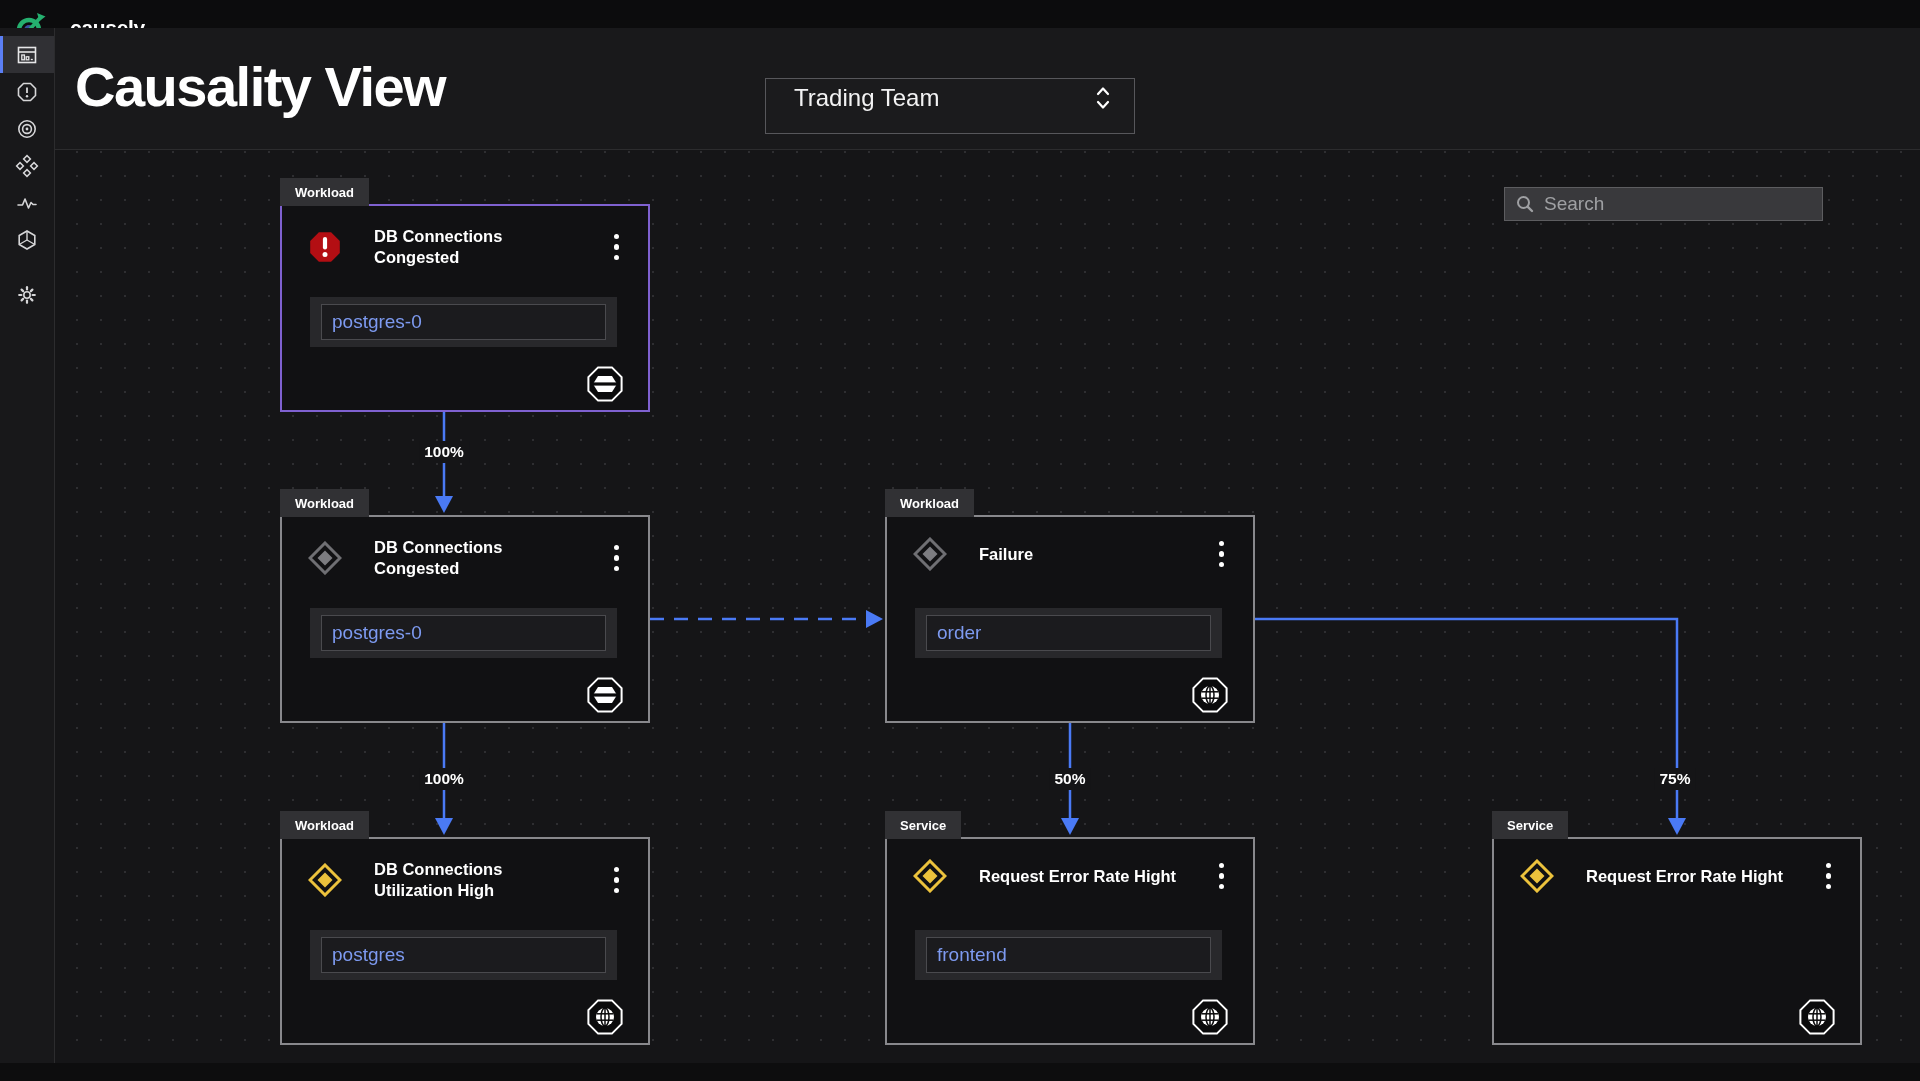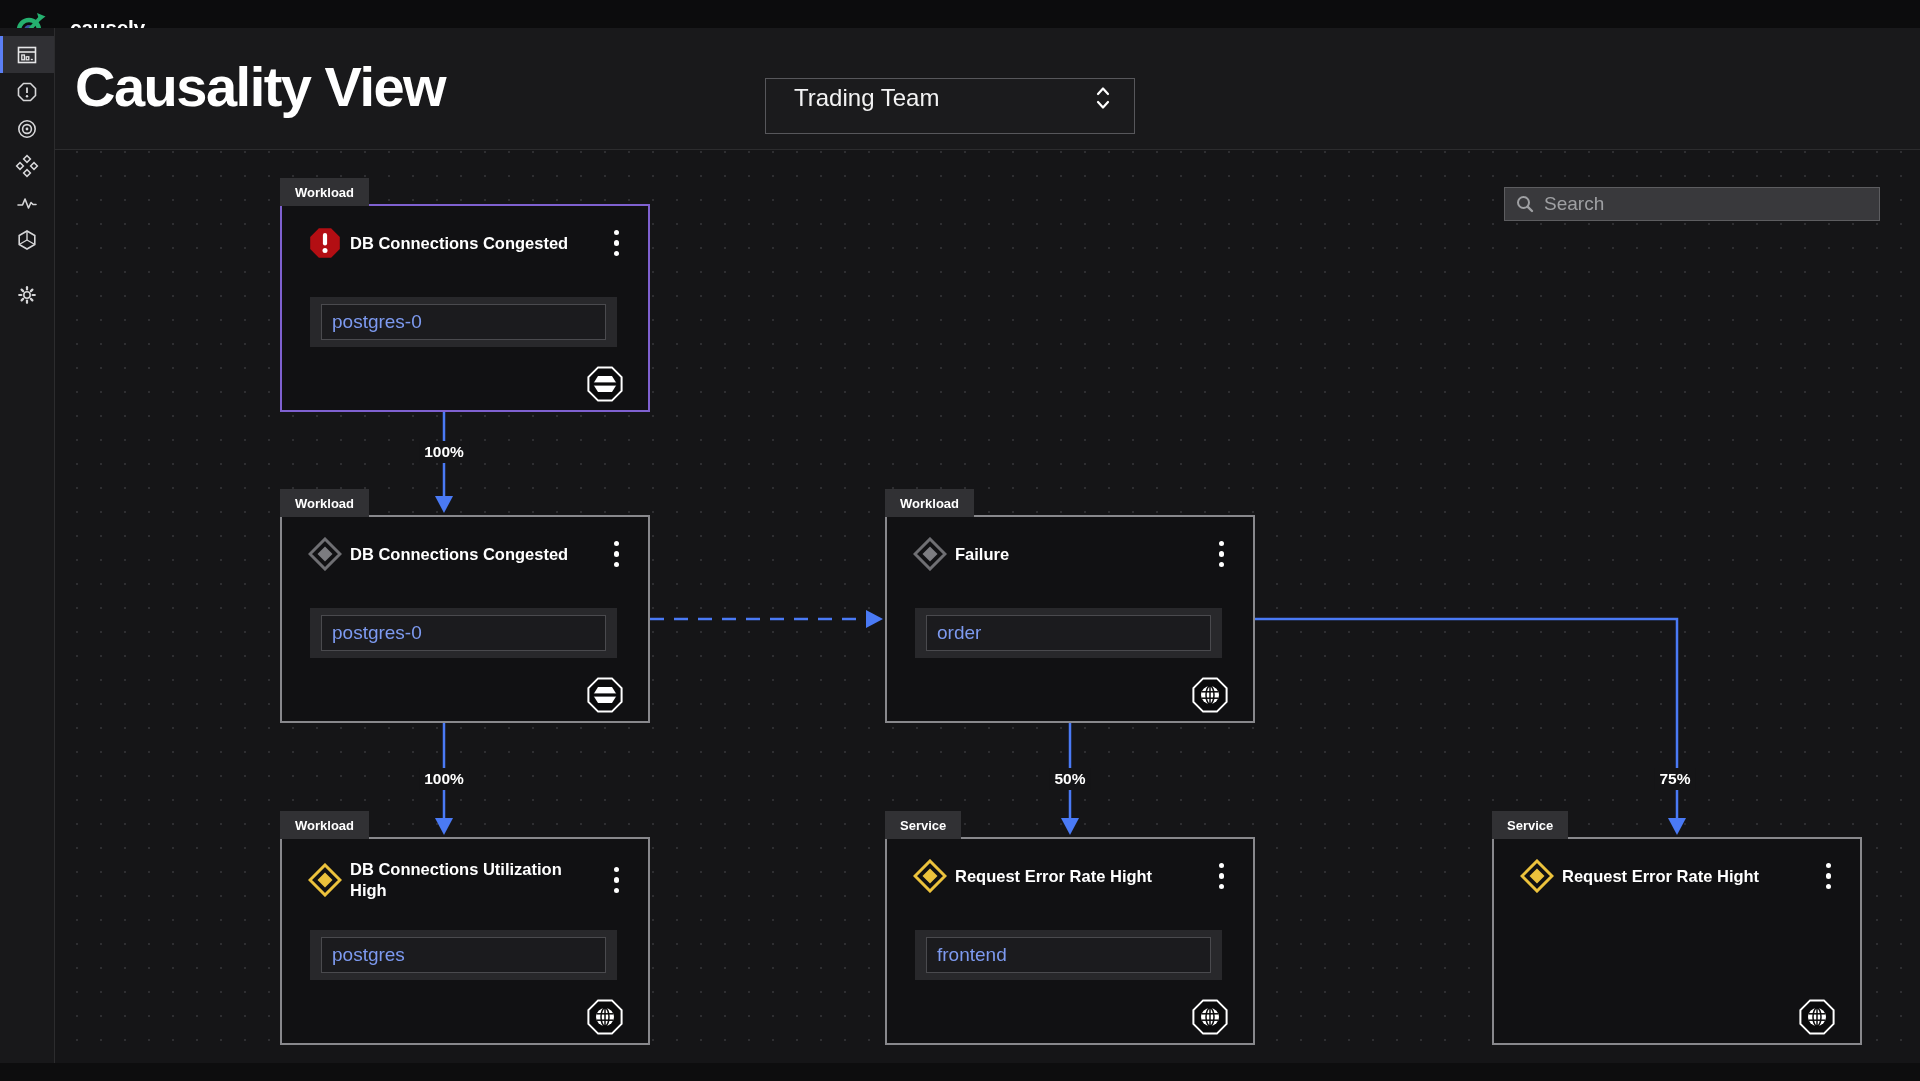--- a/index.html
+++ b/index.html
@@ -41,36 +41,36 @@
   .canvas { position:relative; flex:1; background:#151517;
             background-image:radial-gradient(circle, #2e2e31 1.2px, transparent 1.3px);
             background-size:24px 24px; background-position:10px 14px; overflow:hidden; }
 
   .edges { position:absolute; left:0; top:0; width:1865px; height:913px; pointer-events:none; }
 
   .edge-label { position:absolute; transform:translate(-50%,-50%); background:#151517;
                 color:#fff; font-size:15.5px; font-weight:bold; padding:2px 5px; z-index:3; }
 
   
-  .searchbox { position:absolute; left:1449px; top:37px; width:376px; height:34px;
+  .searchbox { position:absolute; left:1449px; top:37px; width:319px; height:34px;
                background:#39393c; border:1px solid #5d5d60; display:flex; align-items:center;
                padding:0 10px; gap:9px; z-index:4; }
   .searchbox input { flex:1; background:transparent; border:none; outline:none;
                color:#d8d8da; font-size:19px; font-family:"Liberation Sans",sans-serif; }
   .searchbox input::placeholder { color:#9fa0a3; }
 
   
   .node { position:absolute; width:370px; height:208px; z-index:2; }
   .node-box { position:absolute; inset:0; background:#111113; border:2px solid #88888c; }
   .node.root .node-box { border-color:#7f61d0; }
   .node-tab { position:absolute; top:-26px; left:0; height:28px; background:#313134;
               color:#fff; font-size:13px; font-weight:bold; display:flex; align-items:center;
               padding:12px 15px; }
   .node-head { position:absolute; top:22px; left:28px; right:26px; display:flex;
-               align-items:center; gap:8px; }
+               align-items:center; gap:32px; }
   .node-title { flex:1; color:#fff; font-size:16.5px; font-weight:bold; line-height:1.26; }
   .kebab { display:flex; flex-direction:column; gap:5px; align-items:center; padding:3px 5px;
            cursor:pointer; }
   .kebab i { width:5.5px; height:5.5px; border-radius:50%; background:#fff; }
   .entity-wrap { position:absolute; top:93px; left:30px; right:33px; height:50px;
                  background:#28282b; padding:7px 11px; }
   .entity-field { height:36px; border:1px solid #4a4a4e; background:#1b1b1e; display:flex;
                   align-items:center; padding:0 10px; cursor:pointer; }
   .entity-field span { color:#7d9af0; font-size:19px; }
   .entity-type-icon { position:absolute; right:25px; bottom:8px; width:40px; height:40px; }

